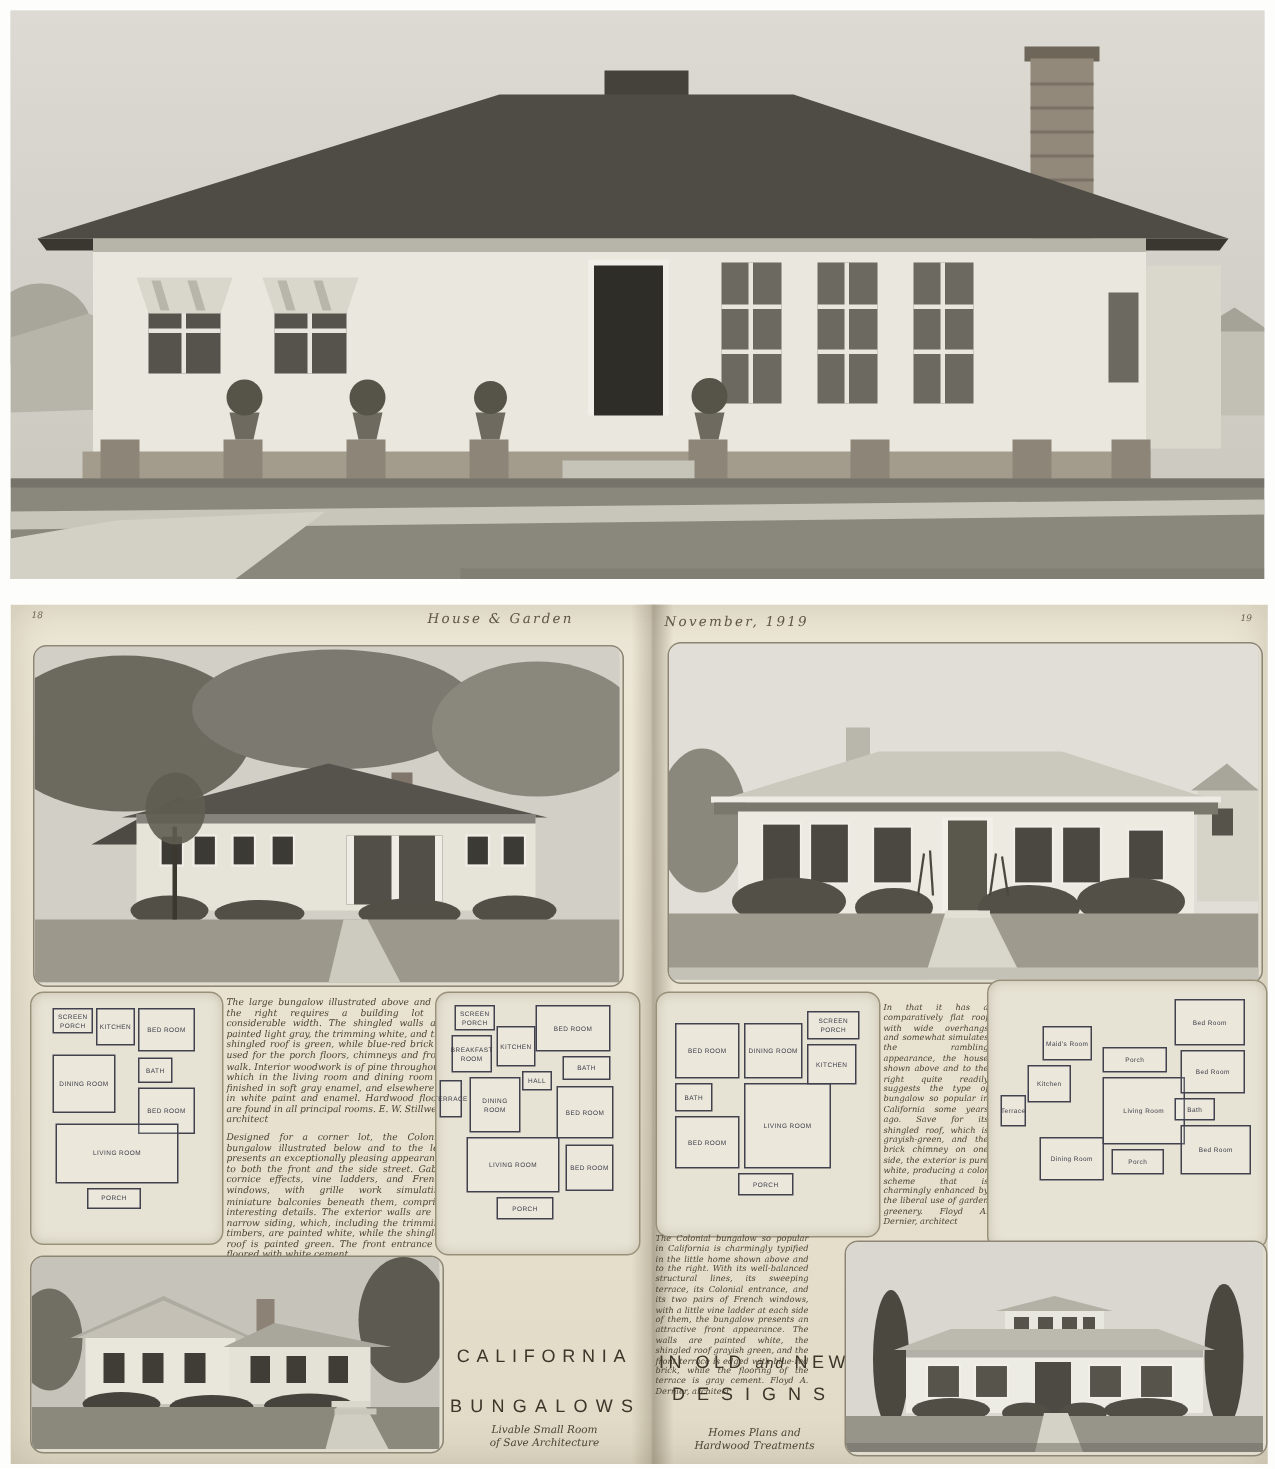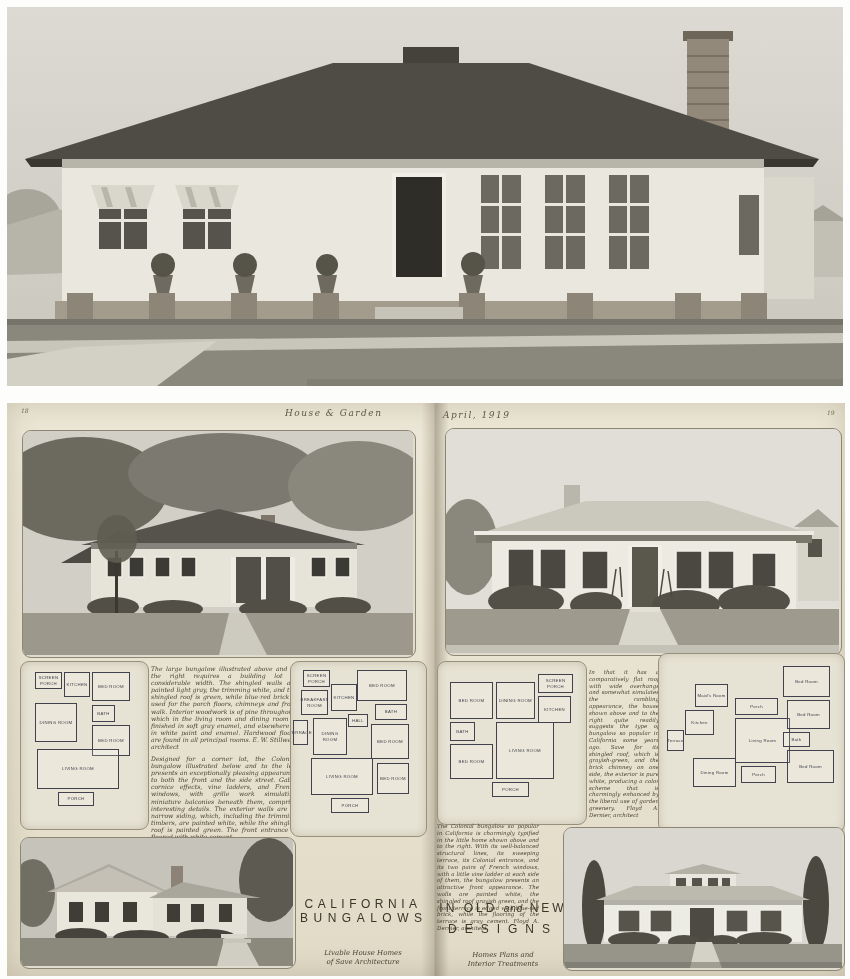--- a/index.html
+++ b/index.html
@@ -144,21 +144,21 @@
       <polygon points="0,379 0,352 70,340 210,334 150,379" fill="#d3d0c5"></polygon>
       <rect x="300" y="372" width="536" height="7" fill="#6f6d63" opacity=".35"></rect>
     </svg>
   </div>
 
   <div class="abs" id="spread">
     <div class="abs" id="gutter"></div>
 
     <div class="abs pagenum" style="left:14px;top:4px;">18</div>
     <div class="abs mast" style="left:278px;top:5px;">House &amp; Garden</div>
-    <div class="abs mast" style="left:436px;top:7px;">April, 1919</div>
+    <div class="abs mast" style="left:436px;top:7px;">November, 1919</div>
     <div class="abs pagenum" style="left:820px;top:6px;">19</div>
 
     <div class="abs photo-card" style="left:15px;top:27px;width:392px;height:226px;">
       <svg width="390" height="224" viewBox="0 0 390 224">
         <rect width="390" height="224" fill="#d2cfc6"></rect>
         <ellipse cx="60" cy="58" rx="85" ry="52" fill="#6c6a5f"></ellipse>
         <ellipse cx="200" cy="42" rx="95" ry="40" fill="#7b7970"></ellipse>
         <ellipse cx="335" cy="55" rx="70" ry="45" fill="#8a887d"></ellipse>
         <rect x="238" y="84" width="14" height="32" fill="#7f756a"></rect>
         <polygon points="38,132 96,100 154,132" fill="#4c4a43"></polygon>
@@ -245,24 +245,24 @@
         </g>
         <rect x="0" y="100" width="272" height="28" fill="#8b887c"></rect>
         <polygon points="196,128 204,98 222,98 238,128" fill="#d0cdc2"></polygon>
         <rect x="200" y="96" width="26" height="4" fill="#dad7cc"></rect>
         <rect x="202" y="101" width="28" height="4" fill="#c8c5ba"></rect>
       </svg>
     </div>
 
     <div class="abs big-title" style="left:293px;top:494px;width:126px;text-align:center;">
       <div class="t-line">CALIFORNIA</div>
-      <div class="t-line2" style="margin-top:0;">BUNGALOWS</div>
+      <div class="t-line2" style="margin-top:19px;">BUNGALOWS</div>
     </div>
     <div class="abs subtitle" style="left:293px;top:546px;width:126px;">
-      <div>Livable House Homes</div>
+      <div>Livable Small Room</div>
       <div>of Save Architecture</div>
     </div>
 
     <div class="abs photo-card" style="left:438px;top:25px;width:395px;height:226px;">
       <svg width="393" height="224" viewBox="0 0 393 224">
         <rect width="393" height="224" fill="#e0ded6"></rect>
         <ellipse cx="22" cy="118" rx="30" ry="48" fill="#8a887c"></ellipse>
         <rect x="352" y="96" width="41" height="76" fill="#d6d3c9"></rect>
         <polygon points="348,98 372,80 393,98" fill="#a8a59b"></polygon>
         <rect x="362" y="110" width="14" height="18" fill="#55534a"></rect>
@@ -332,21 +332,21 @@
     <div class="abs big-title" style="left:430px;top:498px;width:132px;text-align:center;">
       <div class="t-line" style="letter-spacing:3px;">
         <span>IN OLD</span>
         <span class="t-and">and</span>
         <span>NEW</span>
       </div>
       <div class="t-line2" style="letter-spacing:8px;margin-top:7px;">DESIGNS</div>
     </div>
     <div class="abs subtitle" style="left:436px;top:548px;width:120px;">
       <div>Homes Plans and</div>
-      <div>Interior Treatments</div>
+      <div>Hardwood Treatments</div>
     </div>
 
     <div class="abs photo-card" style="left:556px;top:424px;width:280px;height:142px;">
       <svg width="278" height="140" viewBox="0 0 278 140">
         <rect width="278" height="140" fill="#d9d7cf"></rect>
         <ellipse cx="30" cy="78" rx="12" ry="46" fill="#4a483f"></ellipse>
         <ellipse cx="252" cy="76" rx="13" ry="48" fill="#4a483f"></ellipse>
         <rect x="106" y="44" width="66" height="26" fill="#e8e7df"></rect>
         <polygon points="100,46 139,36 178,46" fill="#b3b0a6"></polygon>
         <g fill="#55534a">

